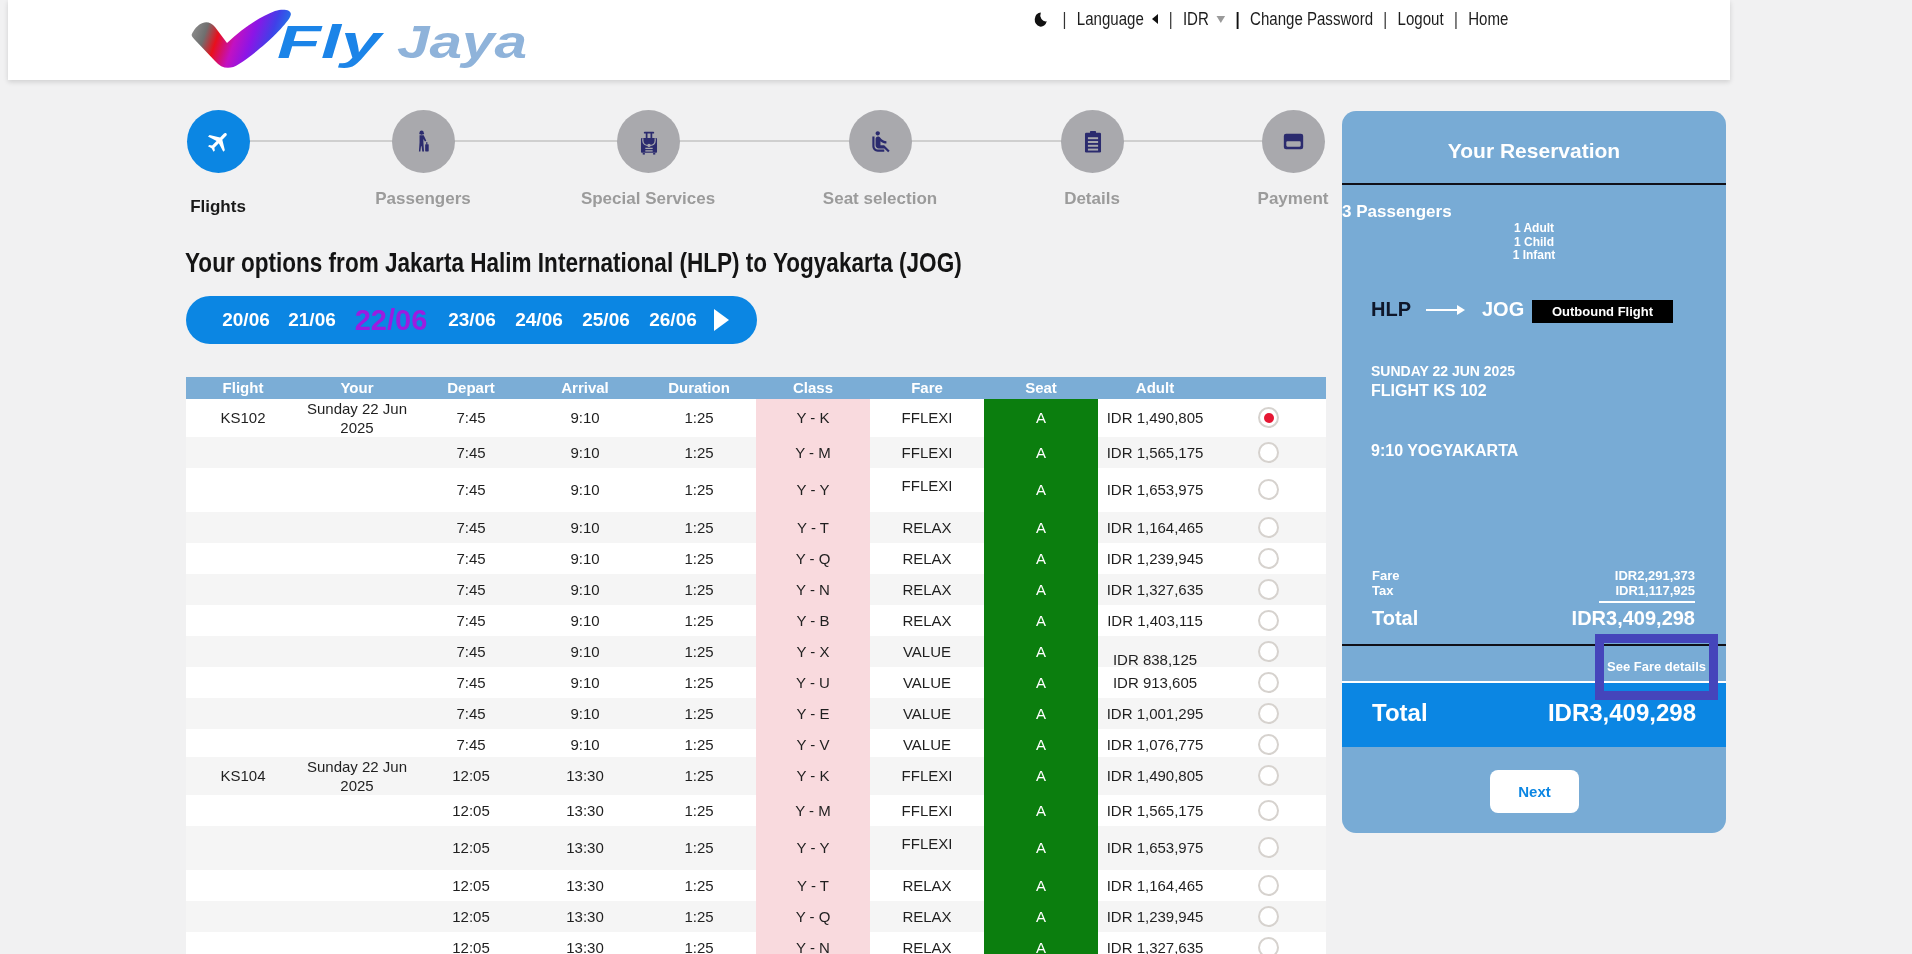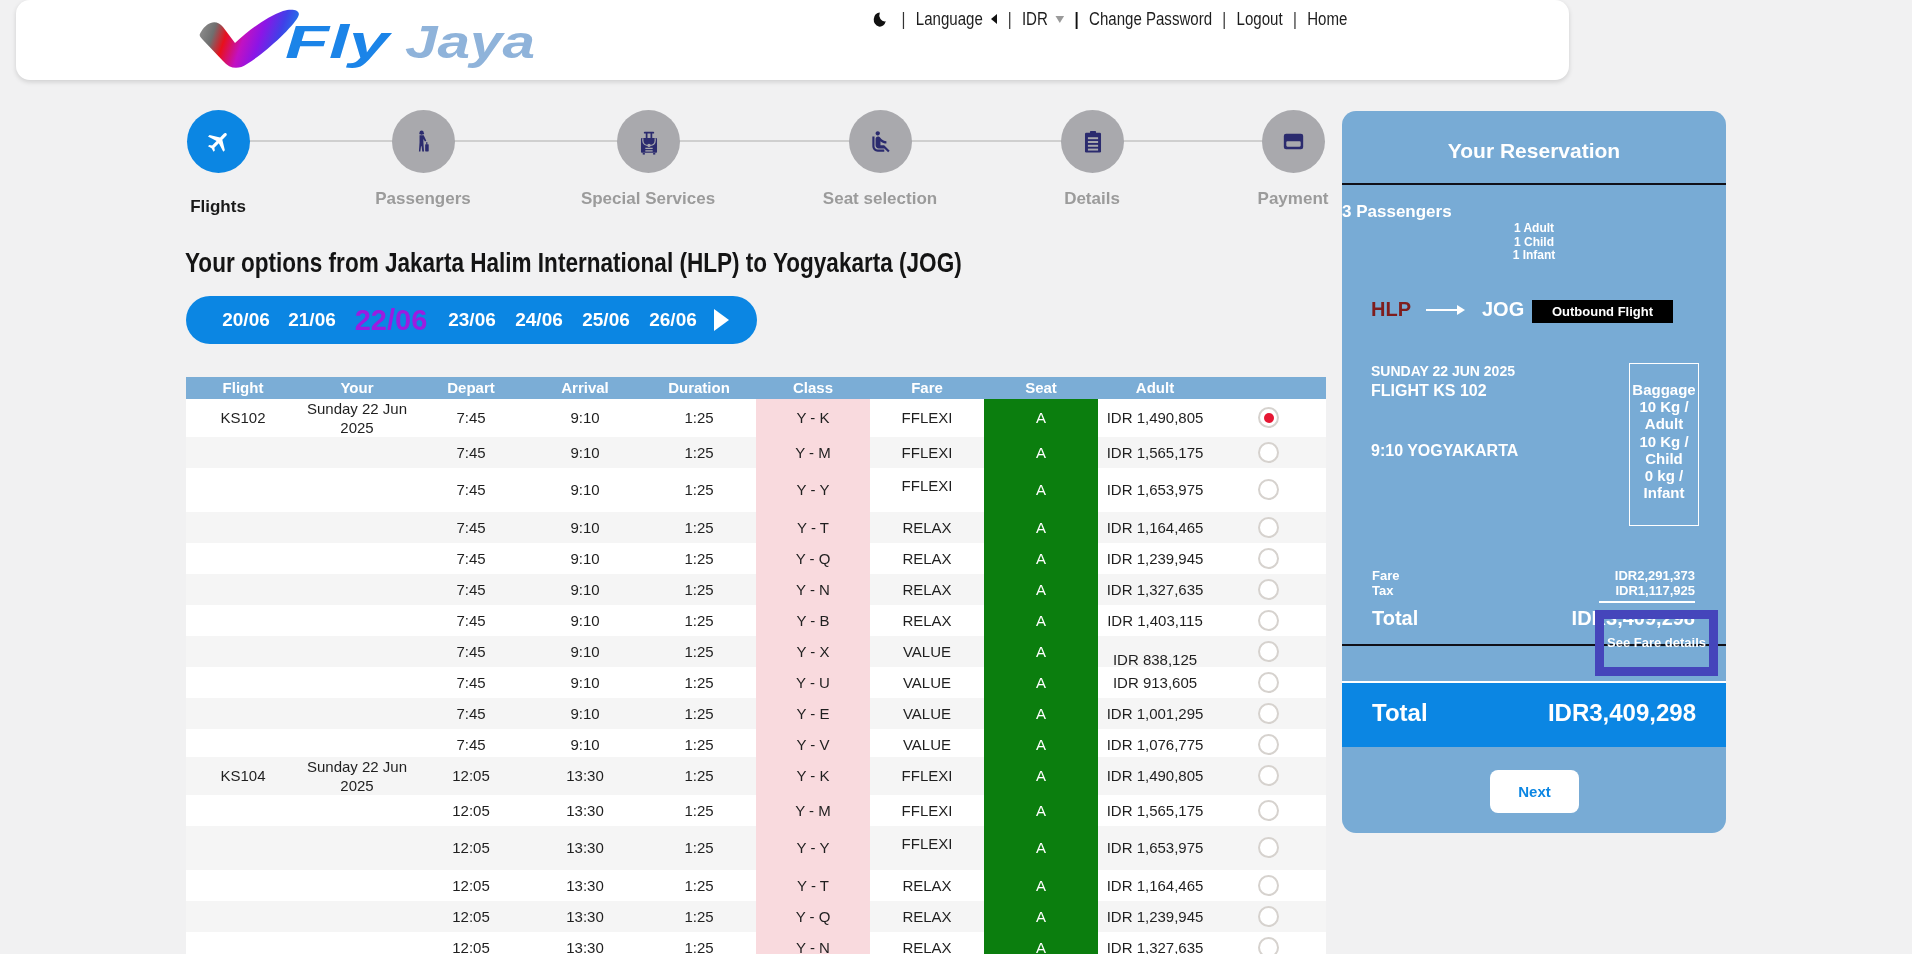--- a/index.html
+++ b/index.html
@@ -1,18 +1,18 @@
 <!DOCTYPE html>
 <html><head>
 <meta charset="utf-8">
 <style>
 html,body{margin:0;padding:0;}
 body{width:1912px;height:954px;background:#f1f1f2;font-family:"Liberation Sans",sans-serif;overflow:hidden;position:relative;}
 
-#hdr{position:absolute;top:0;left:16px;width:1553px;height:80px;background:#fff;box-shadow:0 2px 5px rgba(0,0,0,0.14);border-radius:14px;}
+#hdr{position:absolute;top:0;left:8px;width:1722px;height:80px;background:#fff;box-shadow:0 2px 5px rgba(0,0,0,0.14);}
 #nav{position:absolute;top:8px;right:222px;height:22px;font-size:17.5px;color:#1d1d1d;display:flex;align-items:center;white-space:nowrap;transform:scaleX(0.86);transform-origin:100% 50%;}
 #nav .sep{margin:0 12px;color:#333;}
 #nav .sepb{margin:0 12px;color:#111;font-weight:bold;}
 .tri-l{display:inline-block;width:0;height:0;border-top:5px solid transparent;border-bottom:5px solid transparent;border-right:7px solid #111;margin-left:10px;}
 .tri-d{display:inline-block;width:0;height:0;border-left:5px solid transparent;border-right:5px solid transparent;border-top:7px solid #9a9a9a;margin-left:9px;}
 
 .circ{position:absolute;top:110px;width:63px;height:63px;border-radius:50%;background:#a9a9ad;display:flex;align-items:center;justify-content:center;}
 .circ.active{background:#0b86e3;}
 #stepline{position:absolute;top:140px;left:218px;width:1075px;height:2px;background:#cfcfcf;}
 .slab{position:absolute;top:189px;font-size:17px;font-weight:bold;color:#9b9b9b;text-align:center;transform:translateX(-50%);}
@@ -381,34 +381,33 @@
       <span class="radio" style="top:5px;"></span>
     </div>
 </div>
 <div id="panel">
 <div style="position:absolute;left:0;top:0;width:384px;height:74px;">
   <div style="position:absolute;left:0;top:28px;width:384px;text-align:center;color:#fff;font-size:21px;font-weight:bold;">Your Reservation</div>
 </div>
 <div class="pline" style="top:72px;"></div>
 <div style="position:absolute;left:0;top:91px;width:384px;color:#fff;font-weight:bold;font-size:17px;">3 Passengers</div>
 <div style="position:absolute;left:0;top:111px;width:384px;text-align:center;color:#fff;font-weight:bold;font-size:12px;line-height:13.5px;">1 Adult<br>1 Child<br>1 Infant</div>
-<div style="position:absolute;left:29px;top:187px;color:#7f1d1d;font-weight:bold;font-size:20px;">HLP</div>
+<div style="position:absolute;left:29px;top:187px;color:#0f172a;font-weight:bold;font-size:20px;">HLP</div>
 <div style="position:absolute;left:84px;top:198px;width:33px;height:2px;background:#fff;"></div>
 <div style="position:absolute;left:115px;top:194px;width:0;height:0;border-top:5px solid transparent;border-bottom:5px solid transparent;border-left:8px solid #fff;"></div>
 <div style="position:absolute;left:140px;top:187px;color:#fff;font-weight:bold;font-size:20px;">JOG</div>
 <div style="position:absolute;left:190px;top:189px;width:141px;height:23px;background:#000;color:#fff;font-weight:bold;font-size:13px;text-align:center;line-height:23px;">Outbound Flight</div>
 <div style="position:absolute;left:29px;top:252px;color:#fff;font-weight:bold;font-size:14px;">SUNDAY 22 JUN 2025</div>
 <div style="position:absolute;left:29px;top:271px;color:#fff;font-weight:bold;font-size:16px;">FLIGHT KS 102</div>
 <div style="position:absolute;left:29px;top:331px;color:#fff;font-weight:bold;font-size:16px;">9:10 YOGYAKARTA</div>
-<div style="position:absolute;left:287px;top:252px;width:70px;height:163px;box-sizing:border-box;border:1.5px solid #fff;color:#fff;font-weight:bold;font-size:15px;line-height:17.2px;text-align:center;padding-top:17px;">Baggage 10&nbsp;Kg&nbsp;/ Adult 10&nbsp;Kg&nbsp;/ Child 0&nbsp;kg&nbsp;/ Infant</div>
 <div class="pline" style="top:533px;"></div>
 <div style="position:absolute;left:30px;top:457px;color:#fff;font-weight:bold;font-size:13px;line-height:15px;">Fare<br>Tax</div>
 <div style="position:absolute;right:31px;top:457px;color:#fff;font-weight:bold;font-size:13px;line-height:15px;text-align:right;">IDR2,291,373<br>IDR1,117,925</div>
 <div style="position:absolute;right:31px;top:490px;width:96px;height:1.5px;background:#fff;"></div>
 <div style="position:absolute;left:30px;top:496px;color:#fff;font-weight:bold;font-size:20px;">Total</div>
 <div style="position:absolute;right:31px;top:496px;color:#fff;font-weight:bold;font-size:20px;">IDR3,409,298</div>
 <div class="wline" style="top:570px;"></div>
 <div style="position:absolute;left:0;top:572px;width:384px;height:64px;background:#0b86e3;"></div>
 <div style="position:absolute;left:30px;top:588px;color:#fff;font-weight:bold;font-size:24px;">Total</div>
 <div style="position:absolute;right:30px;top:588px;color:#fff;font-weight:bold;font-size:24px;">IDR3,409,298</div>
-<div style="position:absolute;left:253px;top:499px;width:105px;height:48px;border:9px solid #4545bb;color:#fff;font-weight:bold;font-size:13px;text-align:center;line-height:48px;">See Fare details</div>
+<div style="position:absolute;left:253px;top:523px;width:105px;height:48px;border:9px solid #4545bb;color:#fff;font-weight:bold;font-size:13px;text-align:center;line-height:48px;">See Fare details</div>
 <div style="position:absolute;left:148px;top:659px;width:89px;height:43px;background:#fff;border-radius:8px;color:#0b86e3;font-weight:bold;font-size:15px;text-align:center;line-height:43px;">Next</div>
 </div>
 
 </body></html>

